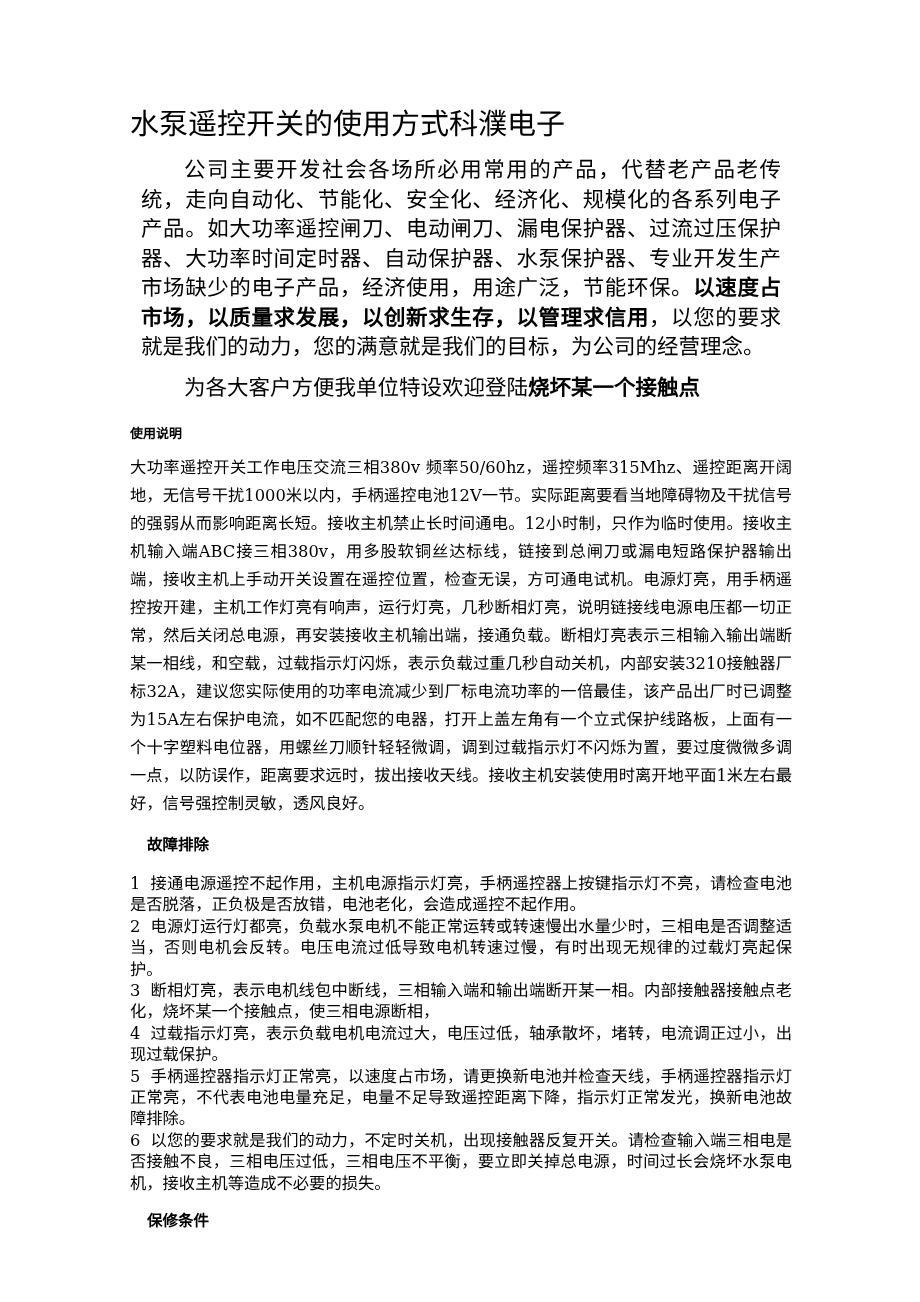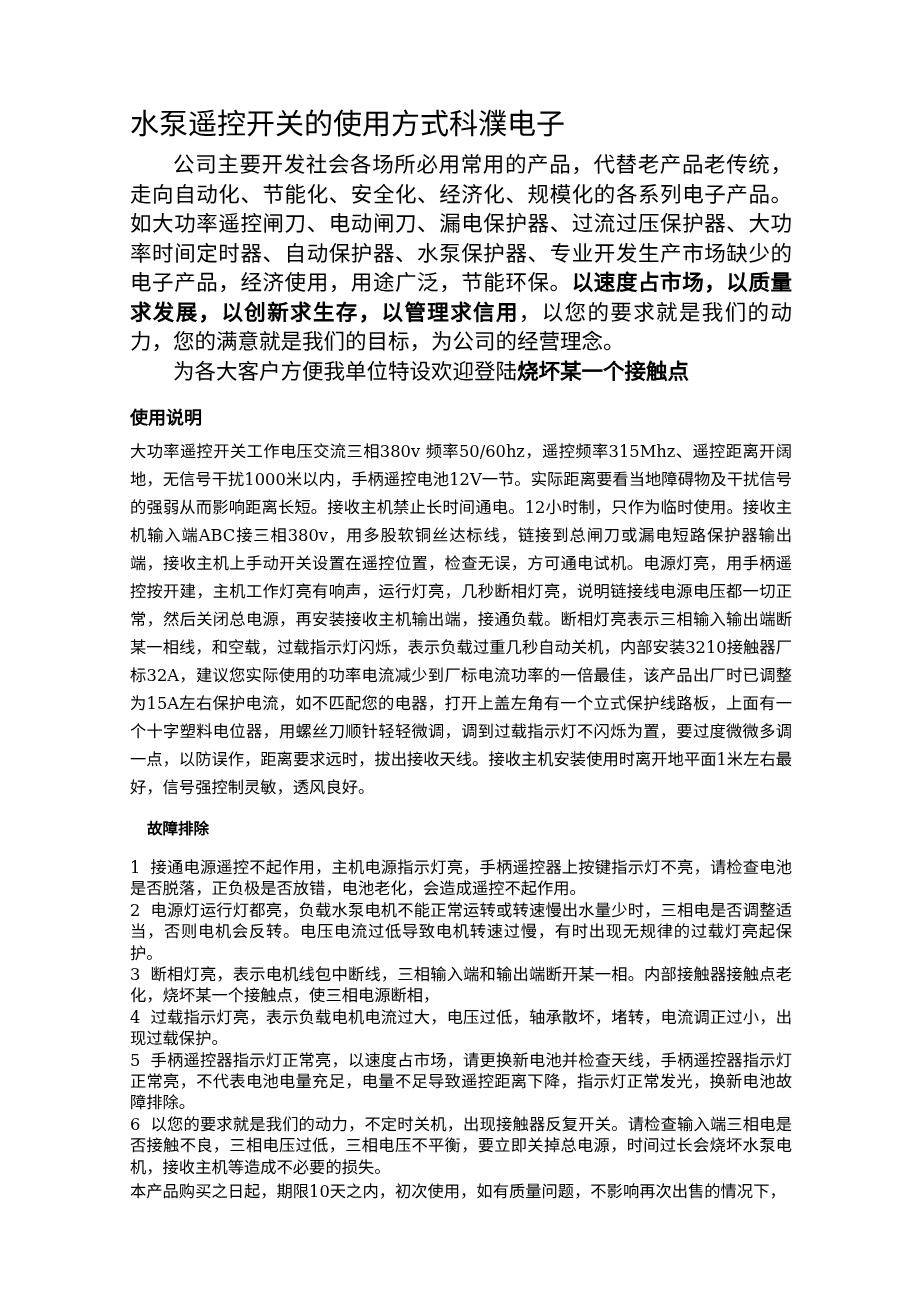--- a/index.html
+++ b/index.html
@@ -46,32 +46,32 @@
 
   
   .intro {
     font-size: 21.5px;
     line-height: 29.5px;
     text-align: justify;
     text-justify: inter-ideograph;
     margin: 0;
   }
   .intro p {
-    margin: 0;
+    margin: 11px;
     text-indent: 2em;
   }
   .intro .b {
     font-weight: bold;
   }
 
   
   .section-heading {
     font-family: "DejaVu Sans", "Liberation Sans", sans-serif;
     font-weight: bold;
-    font-size: 18px;
+    font-size: 13px;
     line-height: 27px;
     margin: 18px 0 7px 0;
   }
 
   
   .sub-heading {
     font-family: "DejaVu Sans", "Liberation Sans", sans-serif;
     font-weight: bold;
     font-size: 15.5px;
     line-height: 21px;
@@ -121,17 +121,17 @@
     <p class="list-item"><span class="num">2</span><span>电源灯运行灯都亮，负载水泵电机不能正常运转或转速慢出水量少时，三相电是否调整适当，否则电机会反转。电压电流过低导致电机转速过慢，有时出现无规律的过载灯亮起保护。</span></p>
 
     <p class="list-item"><span class="num">3</span><span>断相灯亮，表示电机线包中断线，三相输入端和输出端断开某一相。内部接触器接触点老化，烧坏某一个接触点，使三相电源断相，</span></p>
 
     <p class="list-item"><span class="num">4</span><span>过载指示灯亮，表示负载电机电流过大，电压过低，轴承散坏，堵转，电流调正过小，出现过载保护。</span></p>
 
     <p class="list-item"><span class="num">5</span><span>手柄遥控器指示灯正常亮，以速度占市场，请更换新电池并检查天线，手柄遥控器指示灯正常亮，不代表电池电量充足，电量不足导致遥控距离下降，指示灯正常发光，换新电池故障排除。</span></p>
 
     <p class="list-item"><span class="num">6</span><span>以您的要求就是我们的动力，不定时关机，出现接触器反复开关。请检查输入端三相电是否接触不良，三相电压过低，三相电压不平衡，要立即关掉总电源，时间过长会烧坏水泵电机，接收主机等造成不必要的损失。</span></p>
 
+    <h3 class="sub-heading">保修条件</h3>
 
-    <p class="body-para">本产品购买之日起，期限10天之内，初次使用，如有质量问题，不影响再次出售的情况下，</p>
 
   </div>
 </div>
 
 </body></html>

